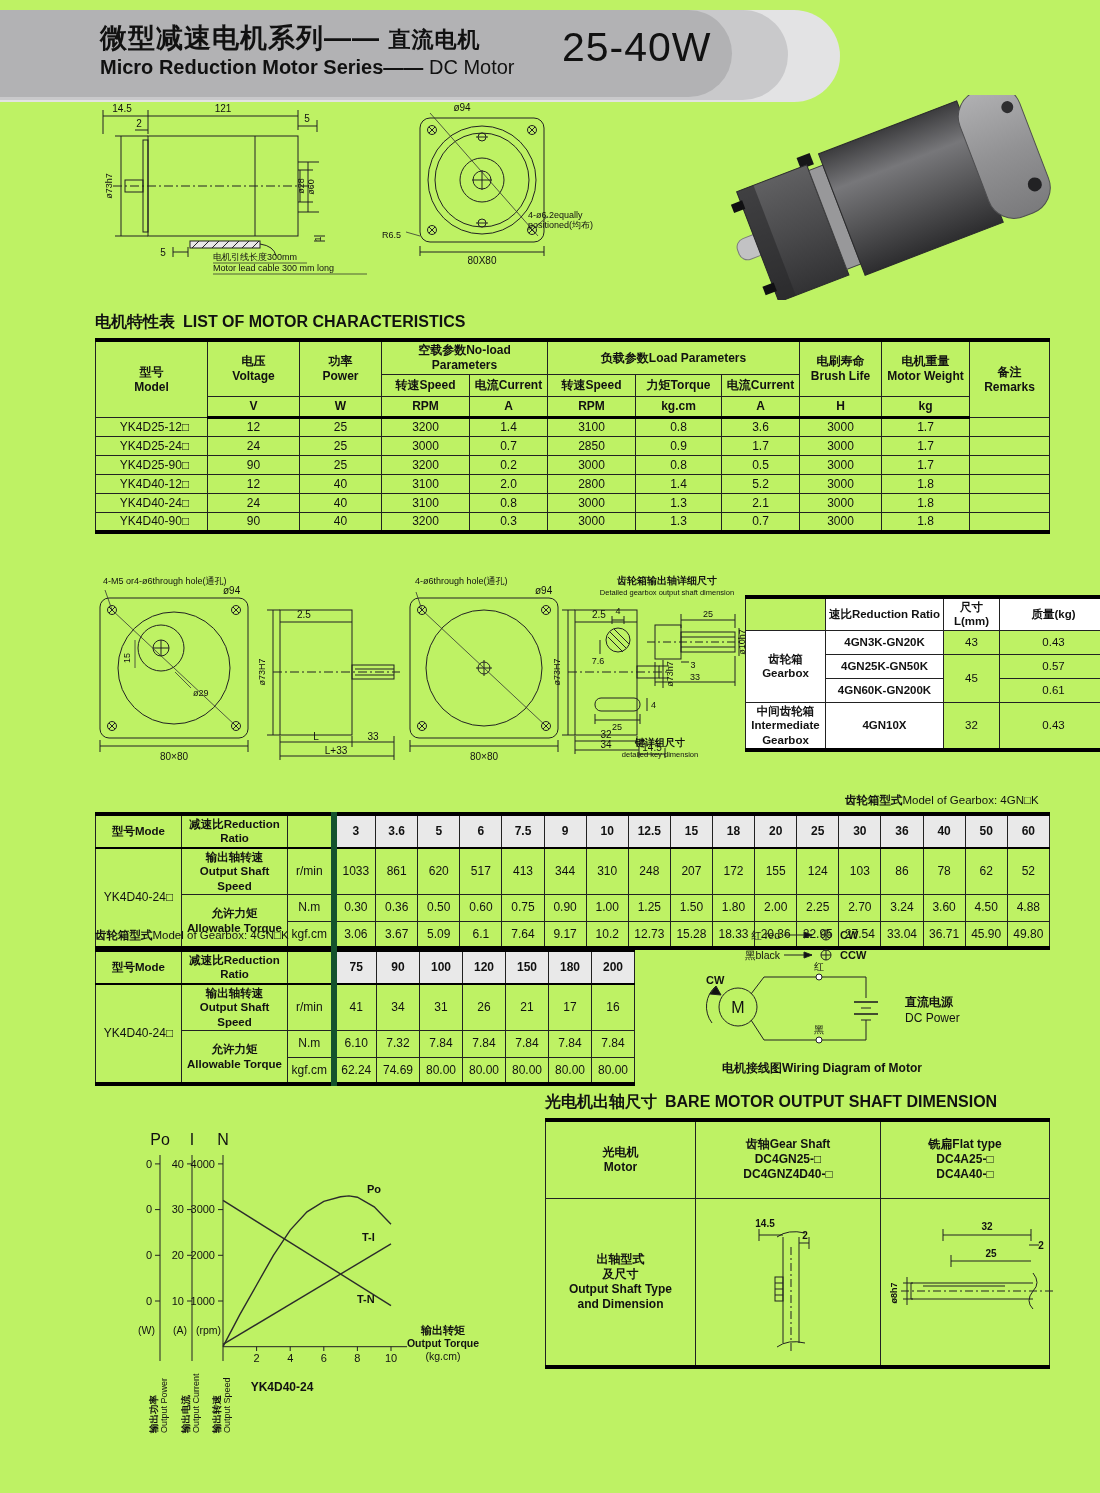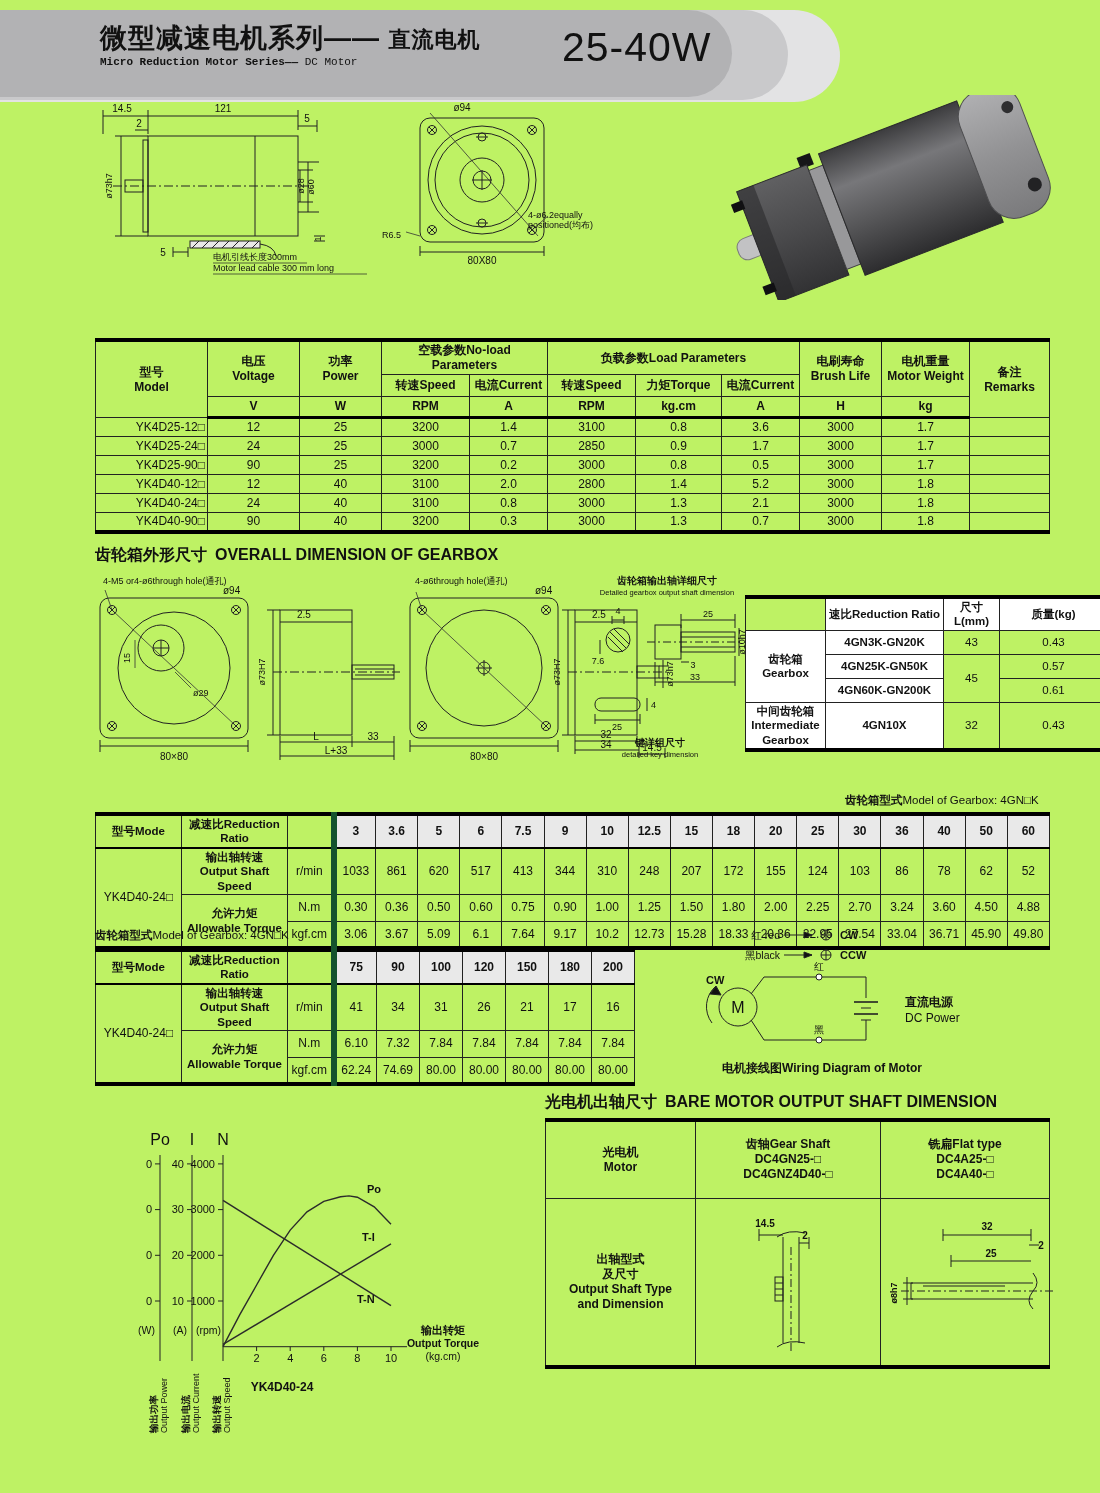--- a/index.html
+++ b/index.html
@@ -6,39 +6,39 @@
   body{font-family:"Liberation Sans", sans-serif;color:#111;}
   .page{position:relative;width:1100px;height:1493px;background:#bef264;overflow:hidden;}
   .abs{position:absolute;}
   
   .hdr-layer{position:absolute;left:0;border-radius:0 48px 48px 0;}
   .hdr-l3{top:10px;width:840px;height:92px;background:#e3e3e4;}
   .hdr-l2{top:10px;width:788px;height:90px;background:#c9c9cb;}
   .hdr-main{top:10px;width:732px;height:87px;background:#b2b2b4;}
   .hdr-cn{position:absolute;left:100px;top:20px;font-size:27px;font-weight:bold;letter-spacing:1px;}
   .hdr-cn .cn2{font-size:22px;font-weight:bold;}
-  .hdr-en{position:absolute;left:100px;top:56px;font-size:11px;font-weight:bold;font-family:Liberation Mono, monospace;}
+  .hdr-en{position:absolute;left:100px;top:56px;font-size:20px;font-weight:bold;}
   .hdr-en .en2{font-weight:normal;}
   .hdr-power{position:absolute;left:562px;top:24px;font-size:41px;font-weight:normal;letter-spacing:1px;}
   
   .sec-title{position:absolute;font-weight:800;font-size:16px;white-space:nowrap;}
   .sec-title .en{margin-left:8px;}
   .note{position:absolute;font-size:11.5px;white-space:nowrap;}
   .note .cn{font-weight:bold;}
   
   table{border-collapse:collapse;table-layout:fixed;}
   td,th{border:1px solid #222;font-size:12px;text-align:center;vertical-align:middle;
         padding:1px 2px;white-space:pre-line;font-weight:normal;line-height:1.25;}
   .dtable{border-top:4px solid #000;border-bottom:4px solid #000;}
   .hd{font-weight:bold;font-size:12px;}
   
   .char-table tr{height:19px;}
   .char-table tr.h1{height:24px;} .char-table tr.h2{height:22px;} .char-table tr.units-row{height:21px;}
   .char-table tr.units-row td{border-bottom:3px solid #000;font-weight:bold;}
-  .char-table tr.d td:first-child{text-align:right;padding-left:8px;}
+  .char-table tr.d td:first-child{text-align:center;padding-left:8px;}
   
   .tq tr{height:27px;}
   .tq tr.ratio-row td{border-bottom:2px solid #000;}
   .tq tr.ratio-row td:nth-child(n+4){background:#e9e9e9;font-weight:bold;}
   .tq td.unit-col{border-right:6px solid #14532d;}
   .tq td.lbl{font-weight:bold;font-size:11.5px;}
   
   .gb-table td{font-size:11.5px;}
   .gb-table tr{height:24px;}
   .gb-table .hd{background:#fff;}
@@ -192,20 +192,23 @@
       <rect x="8" y="52" width="12" height="9" fill="#101012"></rect>
       <rect x="8" y="140" width="12" height="9" fill="#101012"></rect>
       <rect x="93" y="48" width="15" height="106" fill="#98989a" stroke="#3f3f41"></rect>
       <rect x="108" y="36" width="148" height="130" fill="url(#gBody)" stroke="#2a2a2c"></rect>
       <rect x="250" y="34" width="64" height="134" rx="27" fill="url(#gCap)" stroke="#4e4e50"></rect>
       <circle cx="301" cy="60" r="6" fill="#2e2e30"></circle>
       <circle cx="299" cy="142" r="7" fill="#222224"></circle>
     </g>
   </svg>
 
+  <div class="sec-title" style="left:95px;top:312px;">
+    <span class="cn">电机特性表</span><span class="en">LIST OF MOTOR CHARACTERISTICS</span>
+  </div>
 
   <table class="abs dtable char-table" style="left:95px;top:338px;width:955px;">
     <colgroup>
         <col style="width:112px">
         <col style="width:92px">
         <col style="width:82px">
         <col style="width:88px">
         <col style="width:78px">
         <col style="width:88px">
         <col style="width:86px">
@@ -323,23 +326,20 @@
           <td>3000</td>
           <td>1.3</td>
           <td>0.7</td>
           <td>3000</td>
           <td>1.8</td>
           <td></td>
         </tr>
   </tbody>
     </table>
 
-  <div class="sec-title" style="left:95px;top:545px;">
-    <span class="cn">齿轮箱外形尺寸</span><span class="en">OVERALL DIMENSION OF GEARBOX</span>
-  </div>
 
   <svg class="abs" style="left:95px;top:570px;" width="650" height="198" viewBox="0 0 650 198">
     <g class="ln">
 
       <rect x="5" y="28" width="148" height="140" rx="9"></rect>
       <circle cx="79" cy="98" r="56"></circle>
       <circle cx="66" cy="78" r="23"></circle>
         <circle cx="66" cy="78" r="8"></circle>
       <line x1="58" y1="78" x2="74" y2="78"></line>
         <line x1="66" y1="70" x2="66" y2="86"></line>

